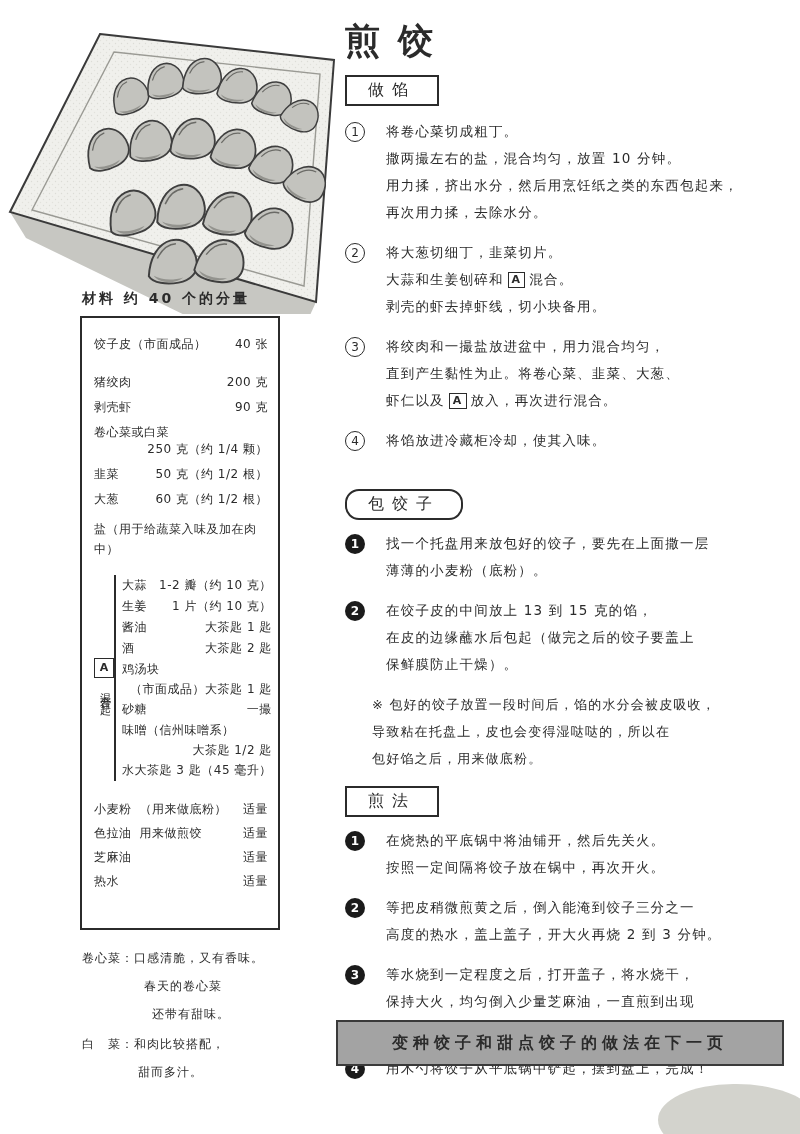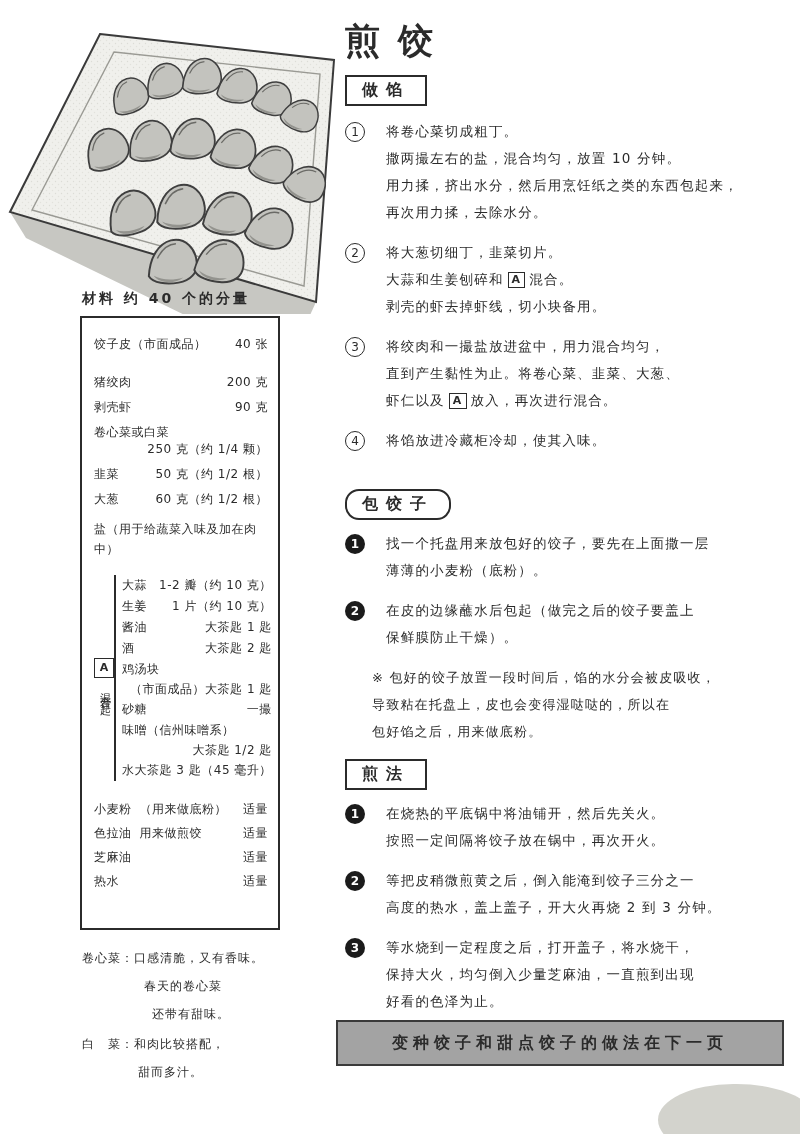--- a/index.html
+++ b/index.html
@@ -38,22 +38,22 @@
   .veg-notes{position:absolute;left:82px;top:944px;width:260px;font-size:12px;line-height:28px;letter-spacing:1px;}
   .vn-term{display:inline;}
   .vn-ind1{margin-left:62px;}
   .vn-ind2{margin-left:70px;}
   .vn-ind3{margin-left:56px;}
   .napa{margin-top:2px;}
 
   
   .rcol{position:absolute;left:345px;top:20px;width:450px;}
   .title{font-size:35px;font-weight:700;letter-spacing:18px;line-height:1.2;}
-  .sec-head{display:inline-block;border:2px solid #2b2b2b;padding:3px 15px;font-size:16px;
-            letter-spacing:8px;font-weight:700;}
+  .sec-head{display:inline-block;border:2px solid #2b2b2b;padding:3px 21px;font-size:16px;
+            letter-spacing:8px;font-weight:400;}
   .h-make{margin-top:13px;margin-bottom:12px;}
   .h-wrap{margin-top:22px;margin-bottom:10px;border-radius:14px;}
   .h-fry{margin-top:14px;margin-bottom:10px;}
 
   .step{display:flex;margin-bottom:13px;}
   .marker{flex:0 0 20px;width:20px;height:20px;border-radius:50%;display:flex;align-items:center;
           justify-content:center;font-size:12px;margin-right:21px;margin-top:4px;box-sizing:border-box;}
   .outline{border:1.6px solid #2b2b2b;}
   .solid{background:#1b1b1b;color:#fff;font-weight:600;}
   .lines{flex:1;}
@@ -278,20 +278,21 @@
       <span class="marker solid">1</span>
       <div class="lines">
         <div class="ln">找一个托盘用来放包好的饺子，要先在上面撒一层</div>
         <div class="ln">薄薄的小麦粉（底粉）。</div>
       </div>
     </div>
 
     <div class="step">
       <span class="marker solid">2</span>
       <div class="lines">
+        <div class="ln">在饺子皮的中间放上 13 到 15 克的馅，</div>
         <div class="ln">在皮的边缘蘸水后包起（做完之后的饺子要盖上</div>
         <div class="ln">保鲜膜防止干燥）。</div>
       </div>
     </div>
 
     <div class="wnote">
       <div class="ln">※ 包好的饺子放置一段时间后，馅的水分会被皮吸收，</div>
       <div class="ln">导致粘在托盘上，皮也会变得湿哒哒的，所以在</div>
       <div class="ln">包好馅之后，用来做底粉。</div>
     </div>

